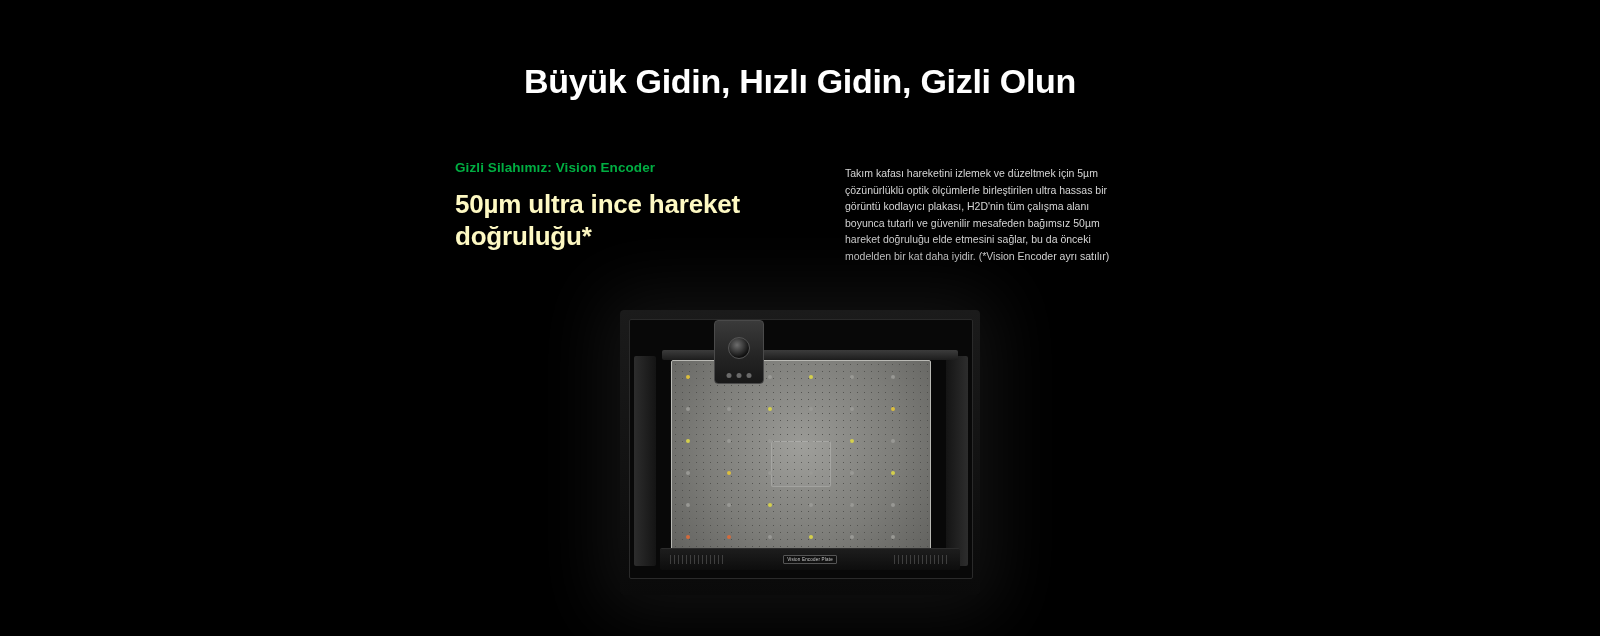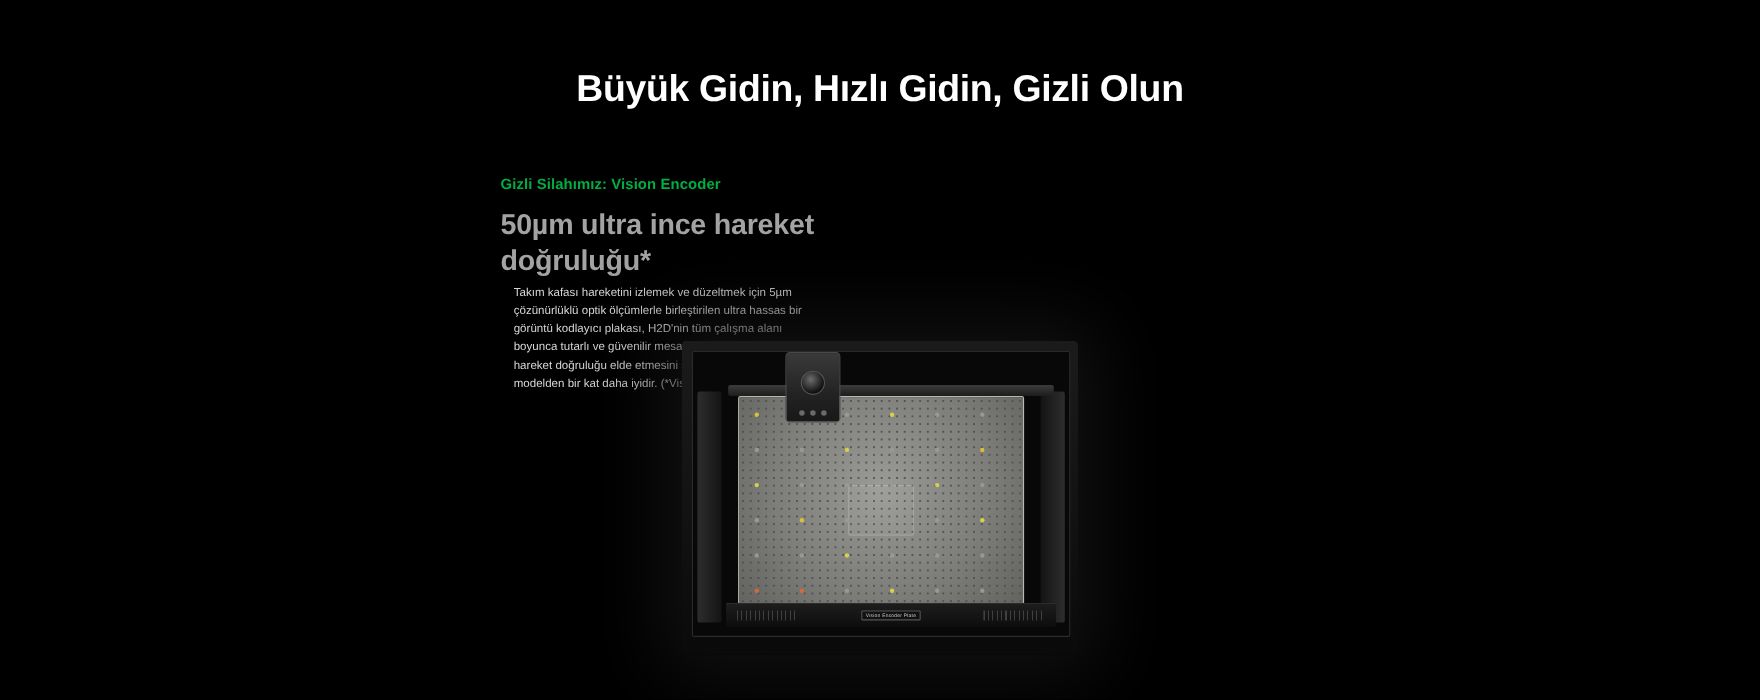--- a/index.html
+++ b/index.html
@@ -37,46 +37,45 @@
     color: #ffffff;
   }
 
   
   .feature {
     position: absolute;
     left: 455px;
     top: 160px;
     width: 700px;
     display: flex;
-    flex-direction: column;
     gap: 0;
   }
   .feature-left {
     width: 390px;
   }
   .eyebrow {
     color: #00ae42;
     font-size: 13.5px;
     font-weight: 700;
     letter-spacing: 0.1px;
     margin: 0 0 12px 0;
     line-height: 1.2;
   }
   .feature-title {
     font-size: 26px;
     line-height: 1.24;
     font-weight: 700;
     letter-spacing: -0.2px;
-    color: #a3a3a3;
+    color: #fef9c3;
     margin: 0;
     max-width: 330px;
   }
   .feature-right {
     width: 280px;
-    margin-left: 12px;
+    margin-left: 0;
     padding-top: 5px;
   }
   .feature-desc {
     font-size: 10.5px;
     line-height: 1.58;
     color: #d6d6d6;
     margin: 0;
     font-weight: 400;
   }
 

